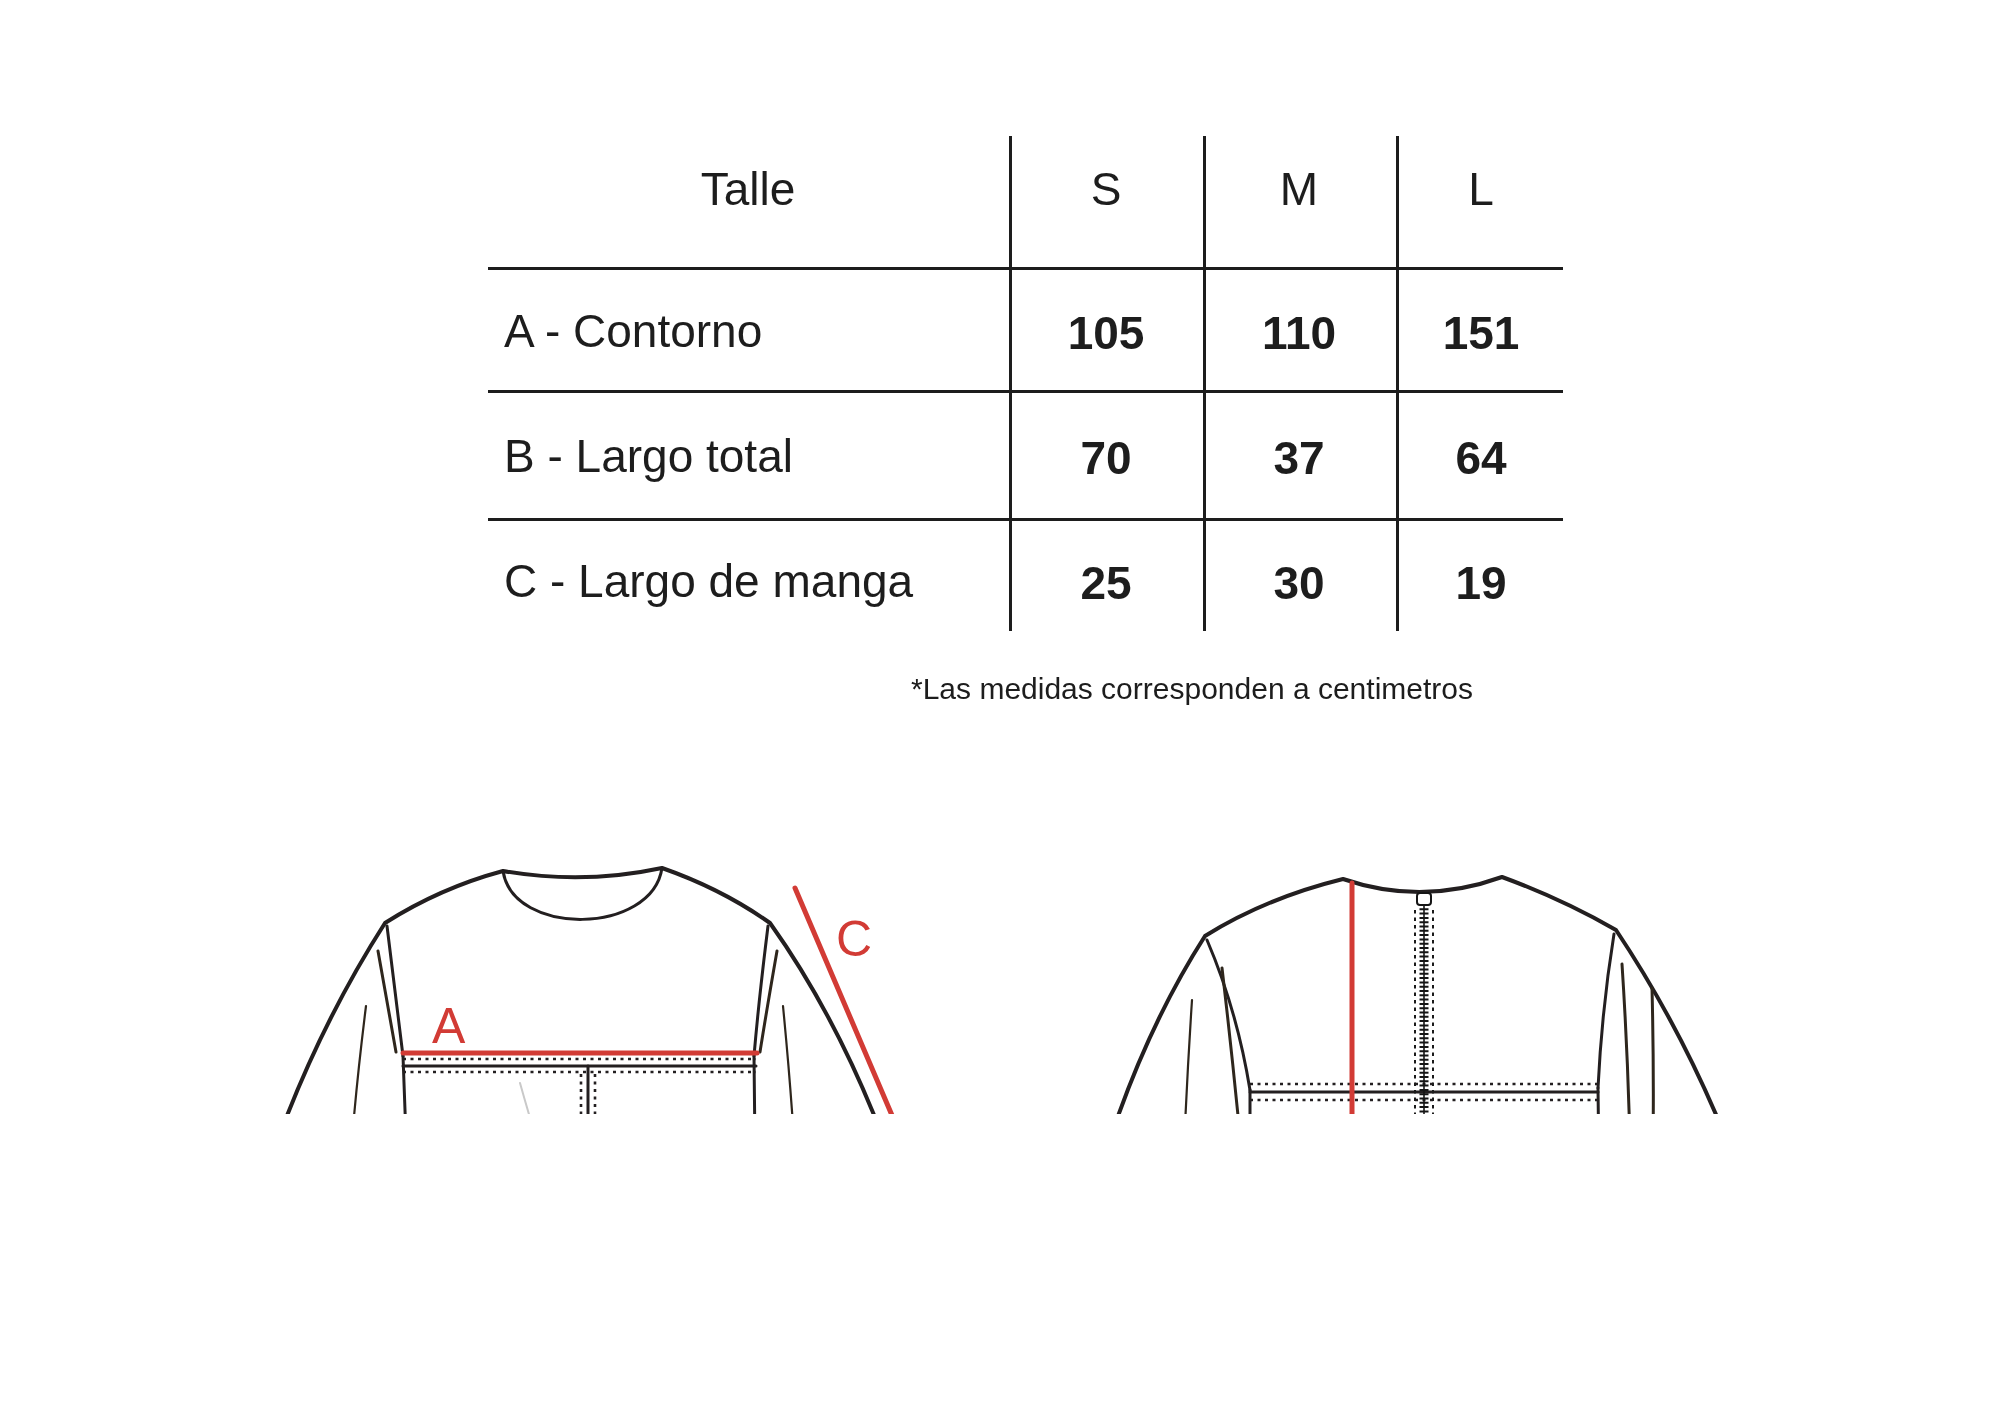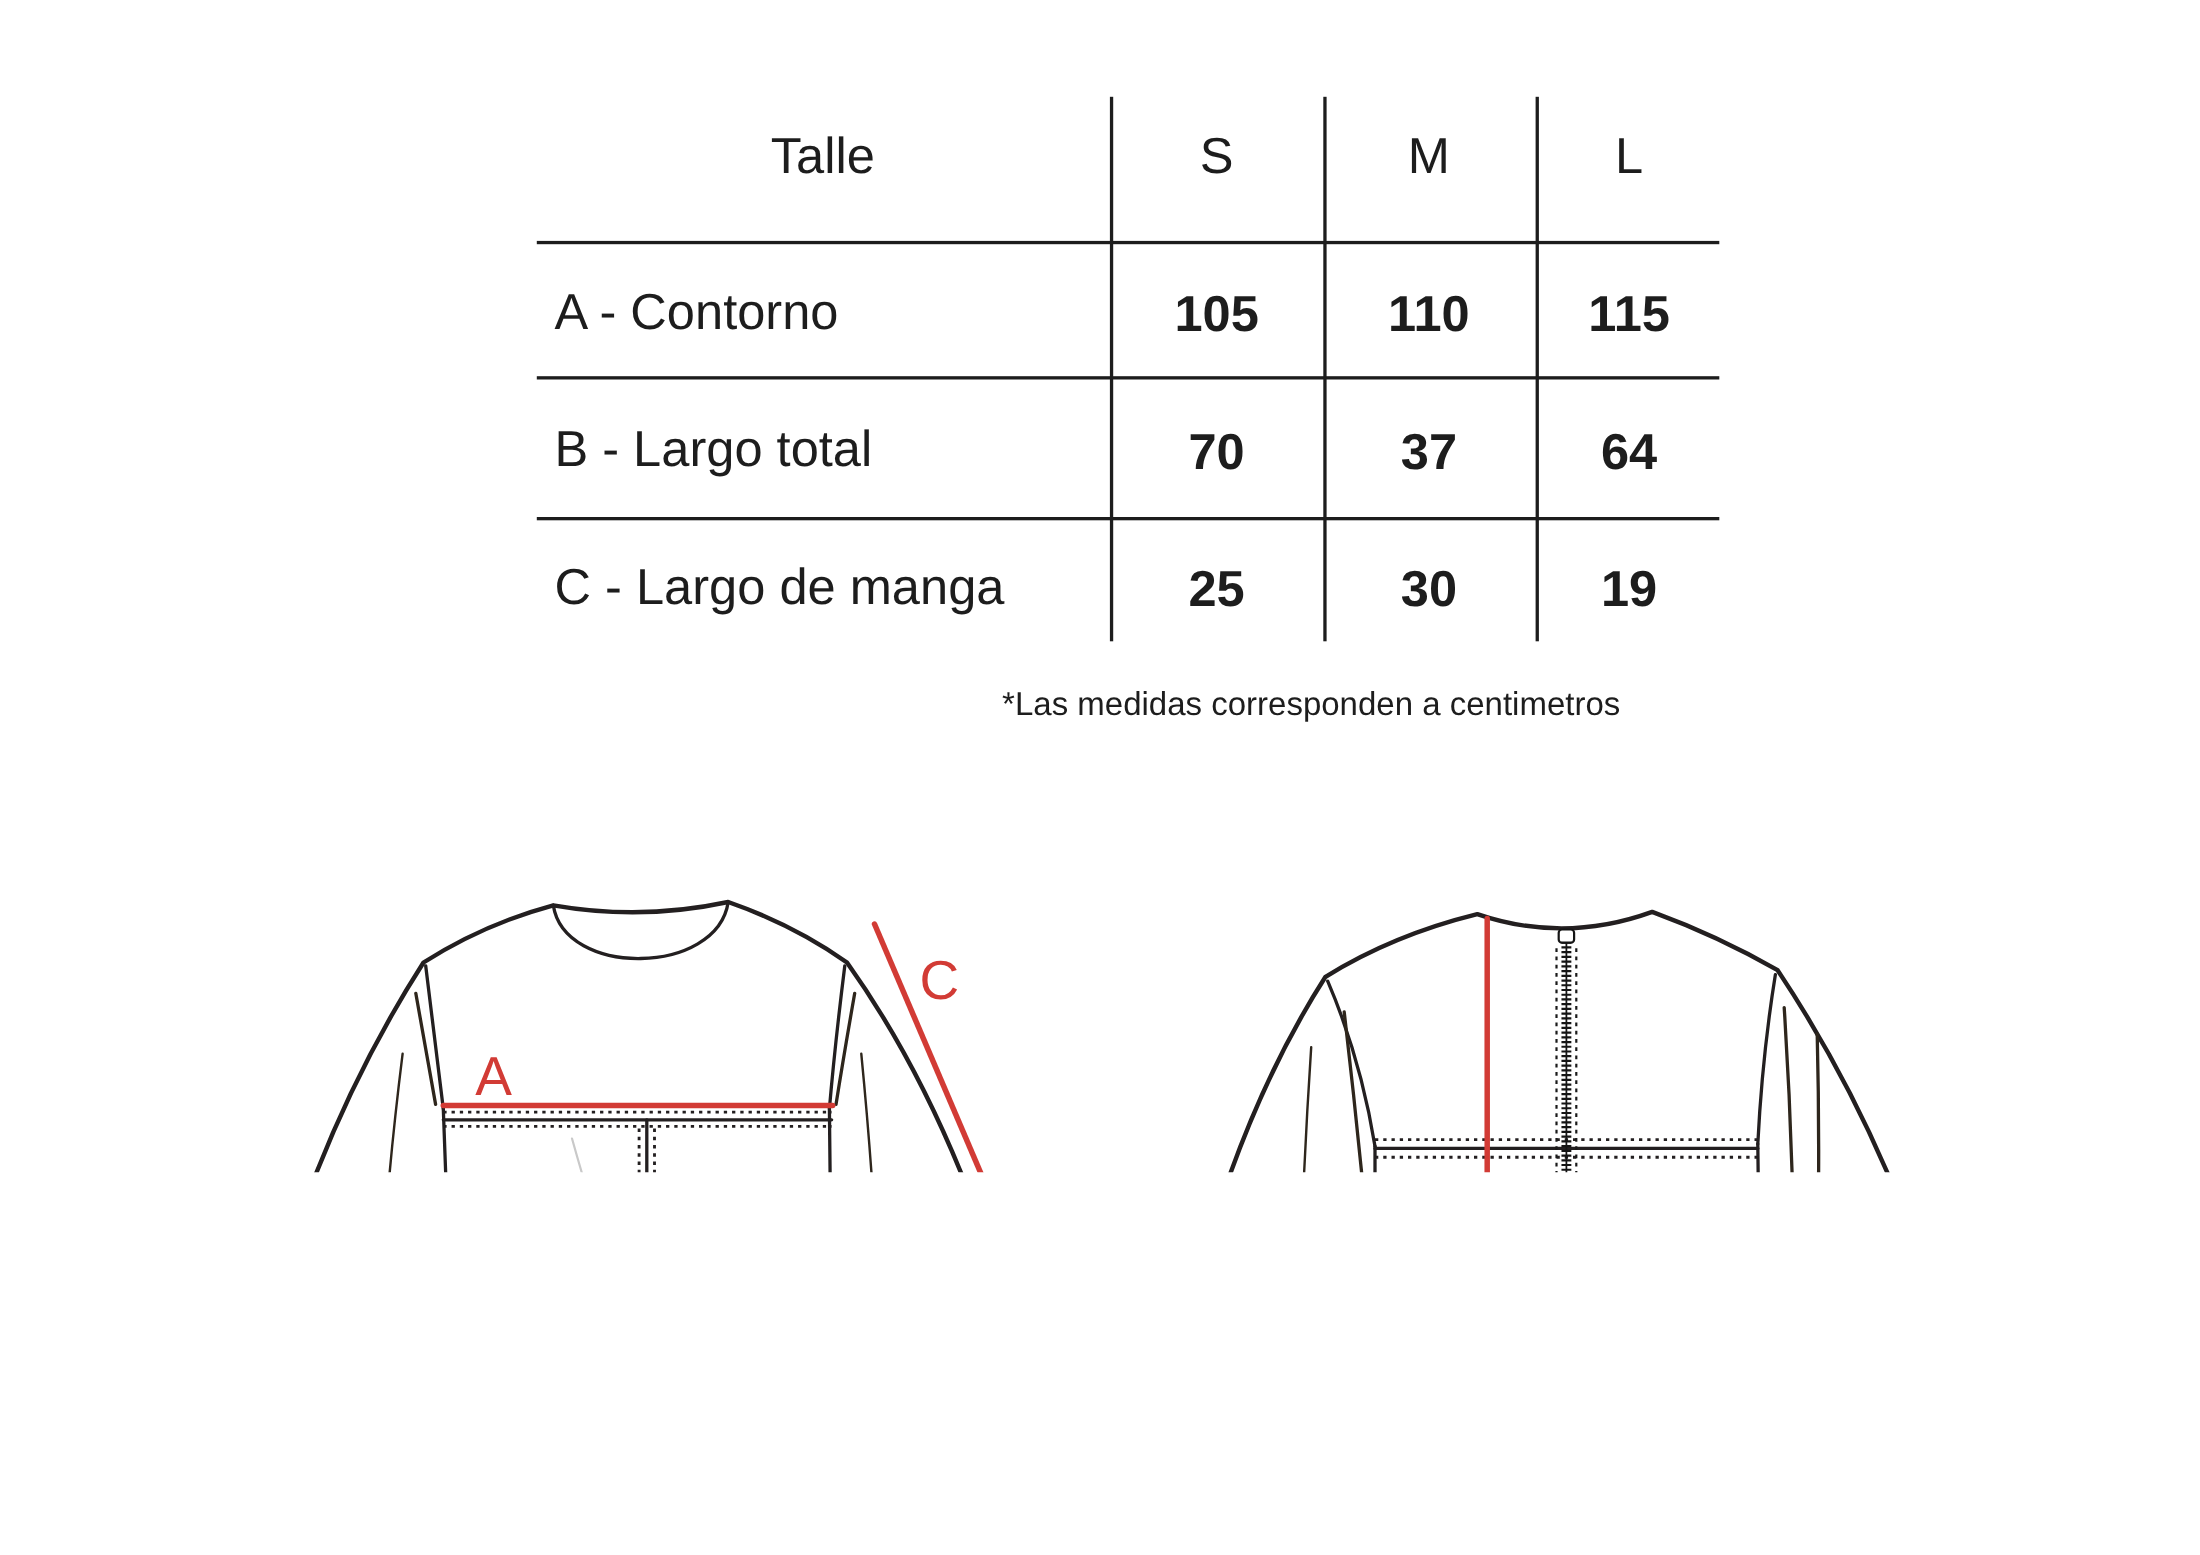--- a/index.html
+++ b/index.html
@@ -3,20 +3,21 @@
 <meta charset="utf-8">
 <style>
   html,body{margin:0;padding:0;background:#fff;}
   #page{
     position:relative;
     width:2000px;height:1066px;
     background:var(--bg,#fff);
     font-family:"Liberation Sans", sans-serif;
     color:var(--ink,#1d1d1d);
     overflow:hidden;
+    margin-top:48px;
   }
   
   .vline{position:absolute;top:88px;height:495px;width:3px;background:var(--ink,#1d1d1d);}
   .hline{position:absolute;left:488px;width:1075px;height:3px;background:var(--ink,#1d1d1d);}
   .cell{position:absolute;font-size:46px;line-height:1;white-space:nowrap;}
   .center{transform:translate(-50%,-50%);}
   .vcenter{transform:translateY(-50%);}
   .bold{font-weight:bold;}
   .footnote{position:absolute;font-size:30px;white-space:nowrap;transform:translate(-50%,-50%);}
   
@@ -48,21 +49,21 @@
     <div class="hline" style="top:470px"></div>
 
     <div class="cell center" style="left:748px;top:141px">Talle</div>
     <div class="cell center" style="left:1106px;top:141px">S</div>
     <div class="cell center" style="left:1299px;top:141px">M</div>
     <div class="cell center" style="left:1481px;top:141px">L</div>
 
     <div class="cell vcenter" style="left:504px;top:283px">A - Contorno</div>
     <div class="cell center bold" style="left:1106px;top:285px">105</div>
     <div class="cell center bold" style="left:1299px;top:285px">110</div>
-    <div class="cell center bold" style="left:1481px;top:285px">115</div>
+    <div class="cell center bold" style="left:1481px;top:285px">151</div>
 
     <div class="cell vcenter" style="left:504px;top:408px">B - Largo total</div>
     <div class="cell center bold" style="left:1106px;top:410px">70</div>
     <div class="cell center bold" style="left:1299px;top:410px">37</div>
     <div class="cell center bold" style="left:1481px;top:410px">64</div>
 
     <div class="cell vcenter" style="left:504px;top:533px">C - Largo de manga</div>
     <div class="cell center bold" style="left:1106px;top:535px">25</div>
     <div class="cell center bold" style="left:1299px;top:535px">30</div>
     <div class="cell center bold" style="left:1481px;top:535px">19</div>

